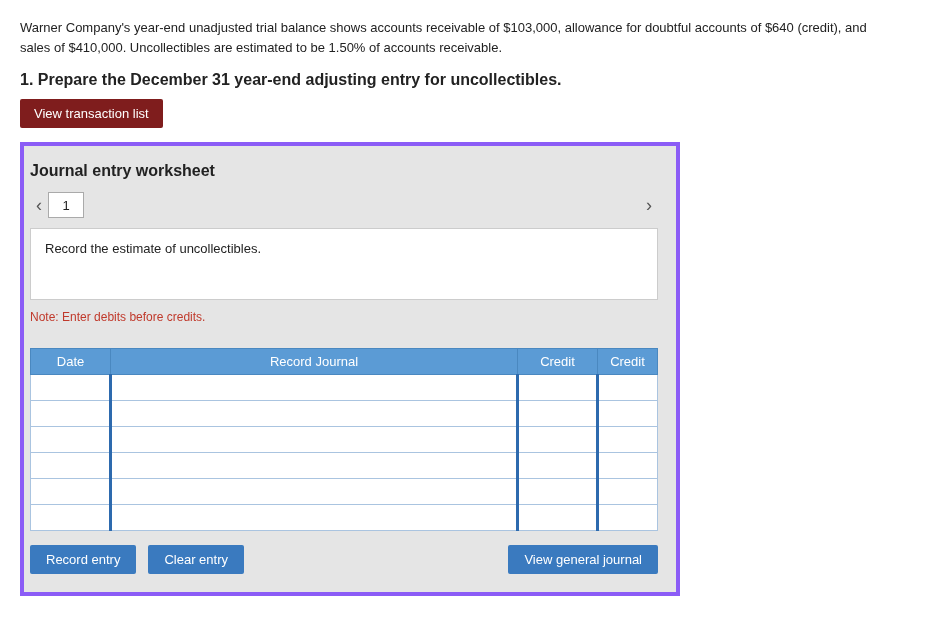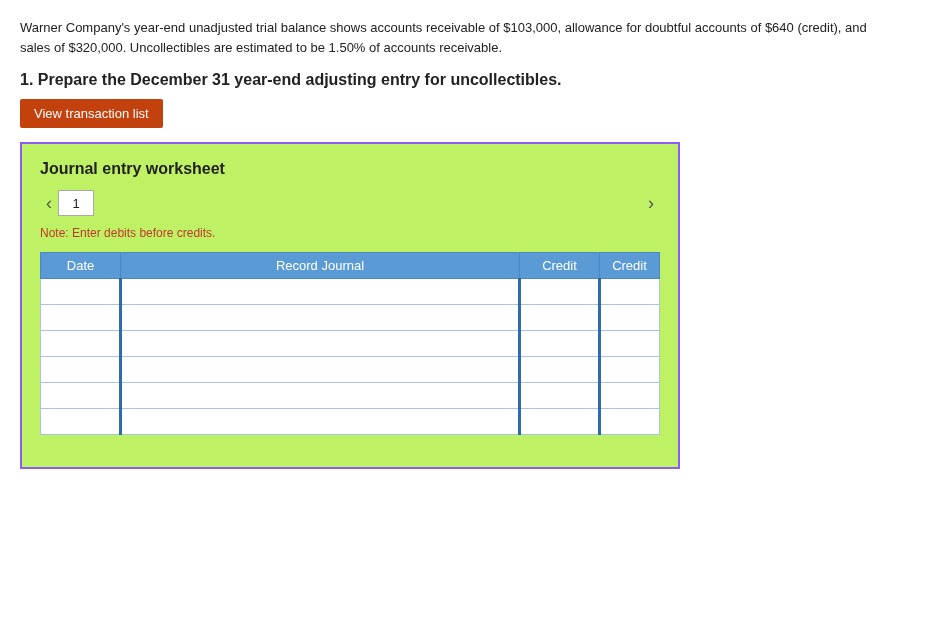--- a/index.html
+++ b/index.html
@@ -17,34 +17,34 @@
       line-height: 1.5;
       margin-bottom: 14px;
       max-width: 870px;
     }
     .question {
       font-weight: bold;
       margin-bottom: 10px;
       font-size: 16px;
     }
     .btn-view-transaction {
-      background: #c2410c;
+      background: #7f1d1d;
       color: #fff;
       border: none;
       padding: 7px 14px;
       font-size: 13px;
       cursor: pointer;
       border-radius: 2px;
       margin-bottom: 14px;
     }
 
     .worksheet-container {
-      background: #bef264;
-      border: 2px solid #8b5cf6;
-      padding: 16px 18px 18px 18px;
+      background: #e5e5e5;
+      border: 4px solid #8b5cf6;
+      padding: 16px 18px 18px 6px;
       max-width: 660px;
     }
     .worksheet-title {
       font-size: 16px;
       font-weight: bold;
       margin-bottom: 12px;
     }
     .nav-row {
       display: flex;
       align-items: center;
@@ -76,21 +76,21 @@
       background: #fff;
       border: 1px solid #ccc;
       padding: 12px 14px;
       min-height: 72px;
       margin-bottom: 10px;
       font-size: 13px;
     }
     .note-text {
       color: #c0392b;
       font-size: 12px;
-      margin-bottom: 12px;
+      margin-bottom: 24px;
     }
     
     .journal-table {
       width: 100%;
       border-collapse: collapse;
       background: #fff;
       margin-bottom: 14px;
     }
     .journal-table th {
       background: #5b9bd5;
@@ -165,35 +165,36 @@
       cursor: pointer;
       border-radius: 2px;
       margin-left: auto;
     }
   </style>
 </head>
 <body>
 
 
 
-<p class="intro-text">Warner Company's year-end unadjusted trial balance shows accounts receivable of $103,000, allowance for doubtful accounts of $640 (credit), and sales of $320,000. Uncollectibles are estimated to be 1.50% of accounts receivable.</p>
+<p class="intro-text">Warner Company's year-end unadjusted trial balance shows accounts receivable of $103,000, allowance for doubtful accounts of $640 (credit), and sales of $410,000. Uncollectibles are estimated to be 1.50% of accounts receivable.</p>
 
 <p class="question">1. Prepare the December 31 year-end adjusting entry for uncollectibles.</p>
 
 <button class="btn-view-transaction">View transaction list</button>
 
 <div class="worksheet-container">
   <div class="worksheet-title">Journal entry worksheet</div>
 
   <div class="nav-row">
     <button class="nav-btn">‹</button>
     <div class="nav-number-box">1</div>
     <button class="nav-btn nav-right">›</button>
   </div>
 
+  <div class="description-box">Record the estimate of uncollectibles.</div>
 
   <p class="note-text">Note: Enter debits before credits.</p>
 
   <table class="journal-table">
     <thead>
       <tr>
         <th class="date-col">Date</th>
         <th class="journal-col">Record Journal</th>
         <th class="debit-col">Credit</th>
         <th class="credit-col">Credit</th>
@@ -232,15 +233,20 @@
         </tr>
         <tr>
           <td class="date-cell">&nbsp;</td>
           <td class="journal-input-cell"><input type="text" style=""></td>
           <td class="num-input-cell"><input type="text" style=""></td>
           <td class="num-input-cell"><input type="text" style=""></td>
         </tr>
       </tbody>
   </table>
 
+  <div class="bottom-buttons">
+    <button class="btn-record">Record entry</button>
+    <button class="btn-clear">Clear entry</button>
+    <button class="btn-view-journal">View general journal</button>
+  </div>
 </div>
 
 
 
 </body></html>

